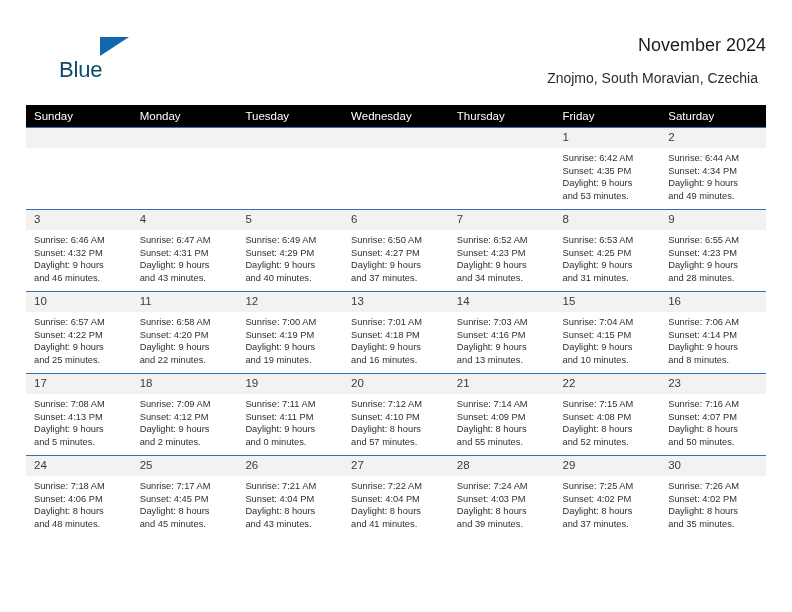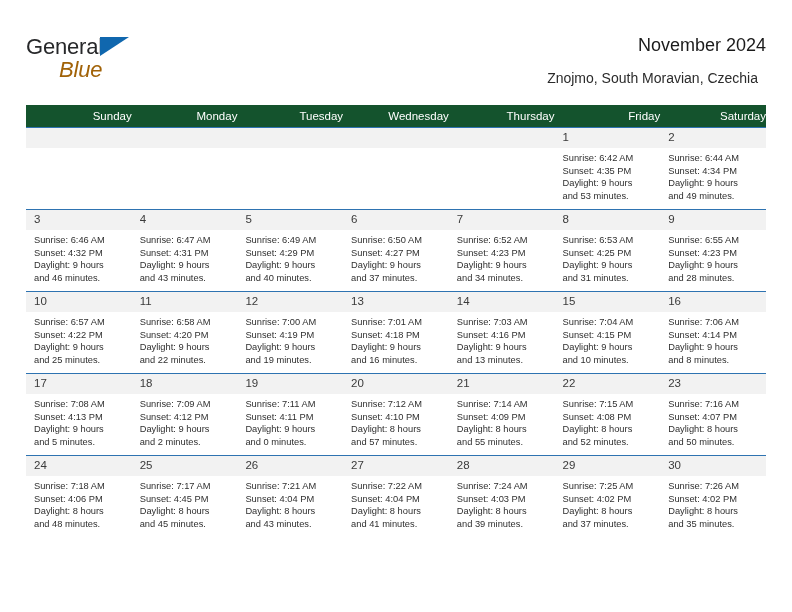--- a/index.html
+++ b/index.html
@@ -52,24 +52,23 @@
     width: 0;
     height: 0;
     border-left: 29px solid #1067ae;
     border-bottom: 19px solid transparent;
   }
   .brand-blue {
     position: absolute;
     left: 33px;
     top: 23px;
     font-size: 22px;
-    color: #a16207;
+    color: #0c4a6e;
     letter-spacing: -0.2px;
     line-height: 26px;
-    font-style: italic;
   }
 
   .title-block {
     position: absolute;
     right: 0;
     top: 0;
     text-align: right;
   }
   .cal-title {
     font-size: 18px;
@@ -90,25 +89,25 @@
   
   .calendar {
     position: absolute;
     left: 26px;
     top: 105px;
     width: 740px;
     border-collapse: collapse;
     table-layout: fixed;
   }
   .calendar th {
-    background: #14532d;
+    background: #000000;
     color: #ffffff;
     font-size: 11.5px;
     font-weight: normal;
-    text-align: right;
+    text-align: left;
     padding: 5px 0 5px 8px;
     height: 10px;
     border: none;
   }
   .calendar td {
     vertical-align: top;
     border-top: 1px solid #2e73b1;
     border-bottom: none;
     border-left: none;
     border-right: none;
@@ -144,21 +143,20 @@
   }
 </style>
 </head>
 <body>
 
 <div class="page">
 
   <div class="header">
 
     <div class="brand">
-      <span class="brand-general">General</span>
       <span class="brand-triangle"></span>
       <span class="brand-blue">Blue</span>
     </div>
 
     <div class="title-block">
       <h1 class="cal-title">November 2024</h1>
       <div class="cal-subtitle">Znojmo, South Moravian, Czechia</div>
     </div>
 
   </div>

